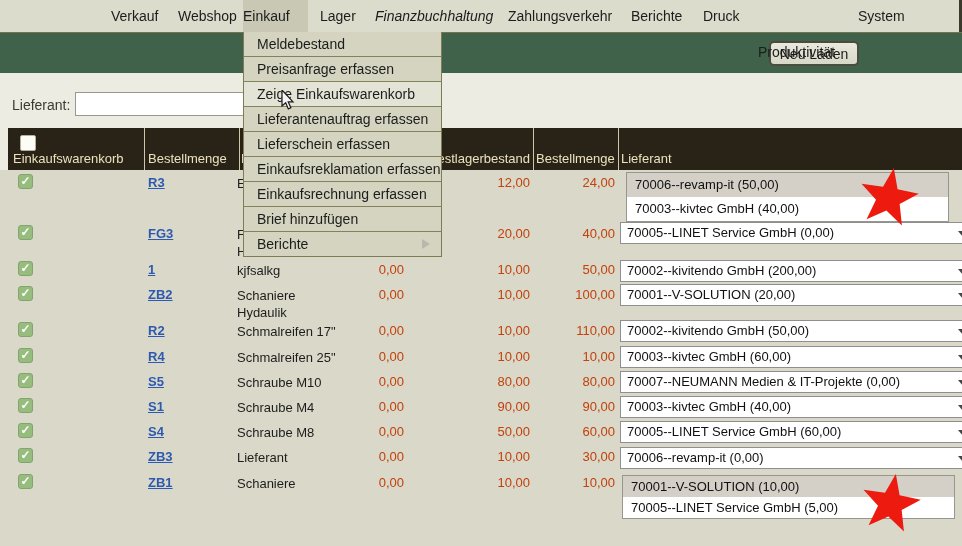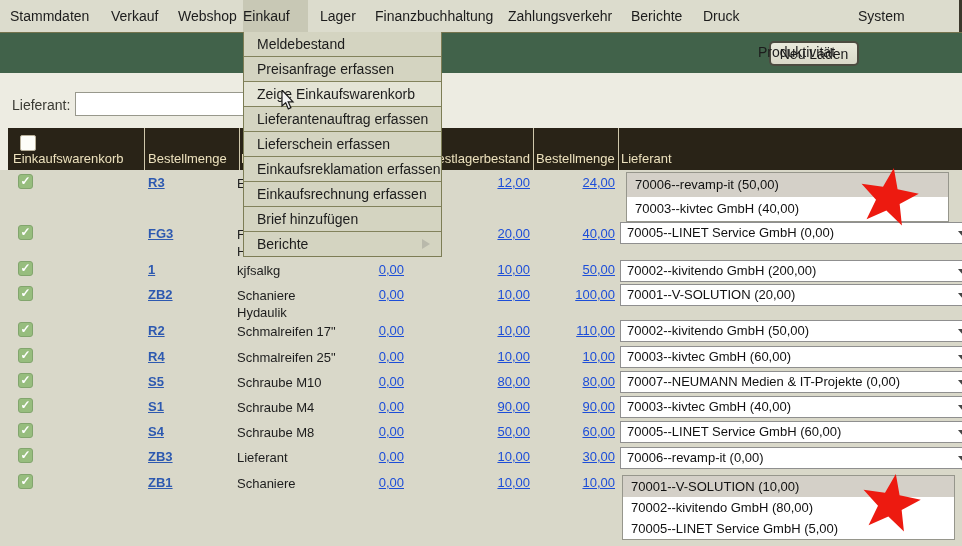--- a/index.html
+++ b/index.html
@@ -35,21 +35,21 @@
 
   
   .tbody{position:absolute;left:0;top:170px;width:962px;height:376px;background:#d9d8c9;}
   .row{position:absolute;left:0;width:962px;}
   .cb{position:absolute;left:18px;width:15px;height:15px;box-sizing:border-box;
       background:#97bd7e;border:1px solid #82a56d;border-radius:3px;color:#fff;
       font-size:12px;line-height:13px;text-align:center;font-weight:bold;}
   .alink{position:absolute;left:148px;font-size:13px;font-weight:bold;color:#2d59b0;
          text-decoration:underline;white-space:nowrap;}
   .desc{position:absolute;left:237px;font-size:13px;color:#1d1d1d;line-height:17px;white-space:nowrap;}
-  .num{position:absolute;font-size:13px;color:#1d4ed8;text-align:right;white-space:nowrap;text-decoration:underline;}
+  .num{position:absolute;font-size:13px;color:#c2410c;text-align:right;white-space:nowrap;}
   .num.lager{left:330px;width:74px;}
   .num.mind{left:430px;width:100px;}
   .num.best{left:525px;width:90px;}
   .sel{position:absolute;left:620px;width:348px;height:22px;box-sizing:border-box;
        background:#fff;border:1px solid #8f8f8f;font-size:13px;line-height:20px;
        padding-left:6px;color:#111;white-space:nowrap;}
   .sel .caret{position:absolute;left:337px;top:8px;width:0;height:0;
        border-left:5px solid transparent;border-right:5px solid transparent;
        border-top:6px solid #444;}
 
@@ -72,26 +72,25 @@
   
   .star{position:absolute;z-index:40;}
   .cursor{position:absolute;z-index:60;}
 </style>
 </head>
 <body>
 
 <div class="screen">
 
   <div class="menubar" id="menubar">
-      <div class="mitem" style="left: 10px;">Stammdaten</div>
       <div class="mitem" style="left: 111px;">Verkauf</div>
       <div class="mitem" style="left: 178px;">Webshop</div>
       <div class="mitem active" style="left: 243px; width: 65px;">Einkauf</div>
       <div class="mitem" style="left: 320px;">Lager</div>
-      <div class="mitem" style="left: 375px;">Finanzbuchhaltung</div>
+      <div class="mitem" style="left: 375px; font-style: italic;">Finanzbuchhaltung</div>
       <div class="mitem" style="left: 508px;">Zahlungsverkehr</div>
       <div class="mitem" style="left: 631px;">Berichte</div>
       <div class="mitem" style="left: 703px;">Druck</div>
       <div class="mitem" style="left: 758px; margin-top: 36px;">Produktivität</div>
       <div class="mitem" style="left: 858px;">System</div>
     </div>
   <div class="win-edge" style="left:959px"></div>
 
   <div class="greenbar">
     <button class="gbtn" style="left:769px;width:90px">Neu Laden</button>
@@ -231,19 +230,18 @@
   </svg>
 <div class="popup" style="left: 626px; top: 172px; width: 321px;">
       <div class="popt hl" style="line-height: 24px;">70006--revamp-it (50,00)</div>
       <div class="popt" style="line-height: 24px;">70003--kivtec GmbH (40,00)</div>
     </div>
     <svg class="star" width="66" height="60" viewBox="0 0 67 60" style="left: 857px; top: 167px;">
       <polygon points="37.4,0.5 41.2,22.1 62.7,26.7 43.3,37 45.6,58.9 29.8,43.6 9.7,52.5 19.3,32.8 4.6,16.5 26.4,19.5" fill="#ed1a10"></polygon>
     </svg>
     <div class="popup" style="left: 622px; top: 475px; width: 331px;">
       <div class="popt hl" style="line-height: 21px;">70001--V-SOLUTION (10,00)</div>
-      <div class="popt" style="line-height: 21px;">70002--kivitendo GmbH (80,00)</div>
       <div class="popt" style="line-height: 21px;">70005--LINET Service GmbH (5,00)</div>
     </div>
     <svg class="star" width="66" height="60" viewBox="0 0 67 60" style="left: 859px; top: 473px;">
       <polygon points="37.4,0.5 41.2,22.1 62.7,26.7 43.3,37 45.6,58.9 29.8,43.6 9.7,52.5 19.3,32.8 4.6,16.5 26.4,19.5" fill="#ed1a10"></polygon>
     </svg>
   </div>
 
 </body></html>

